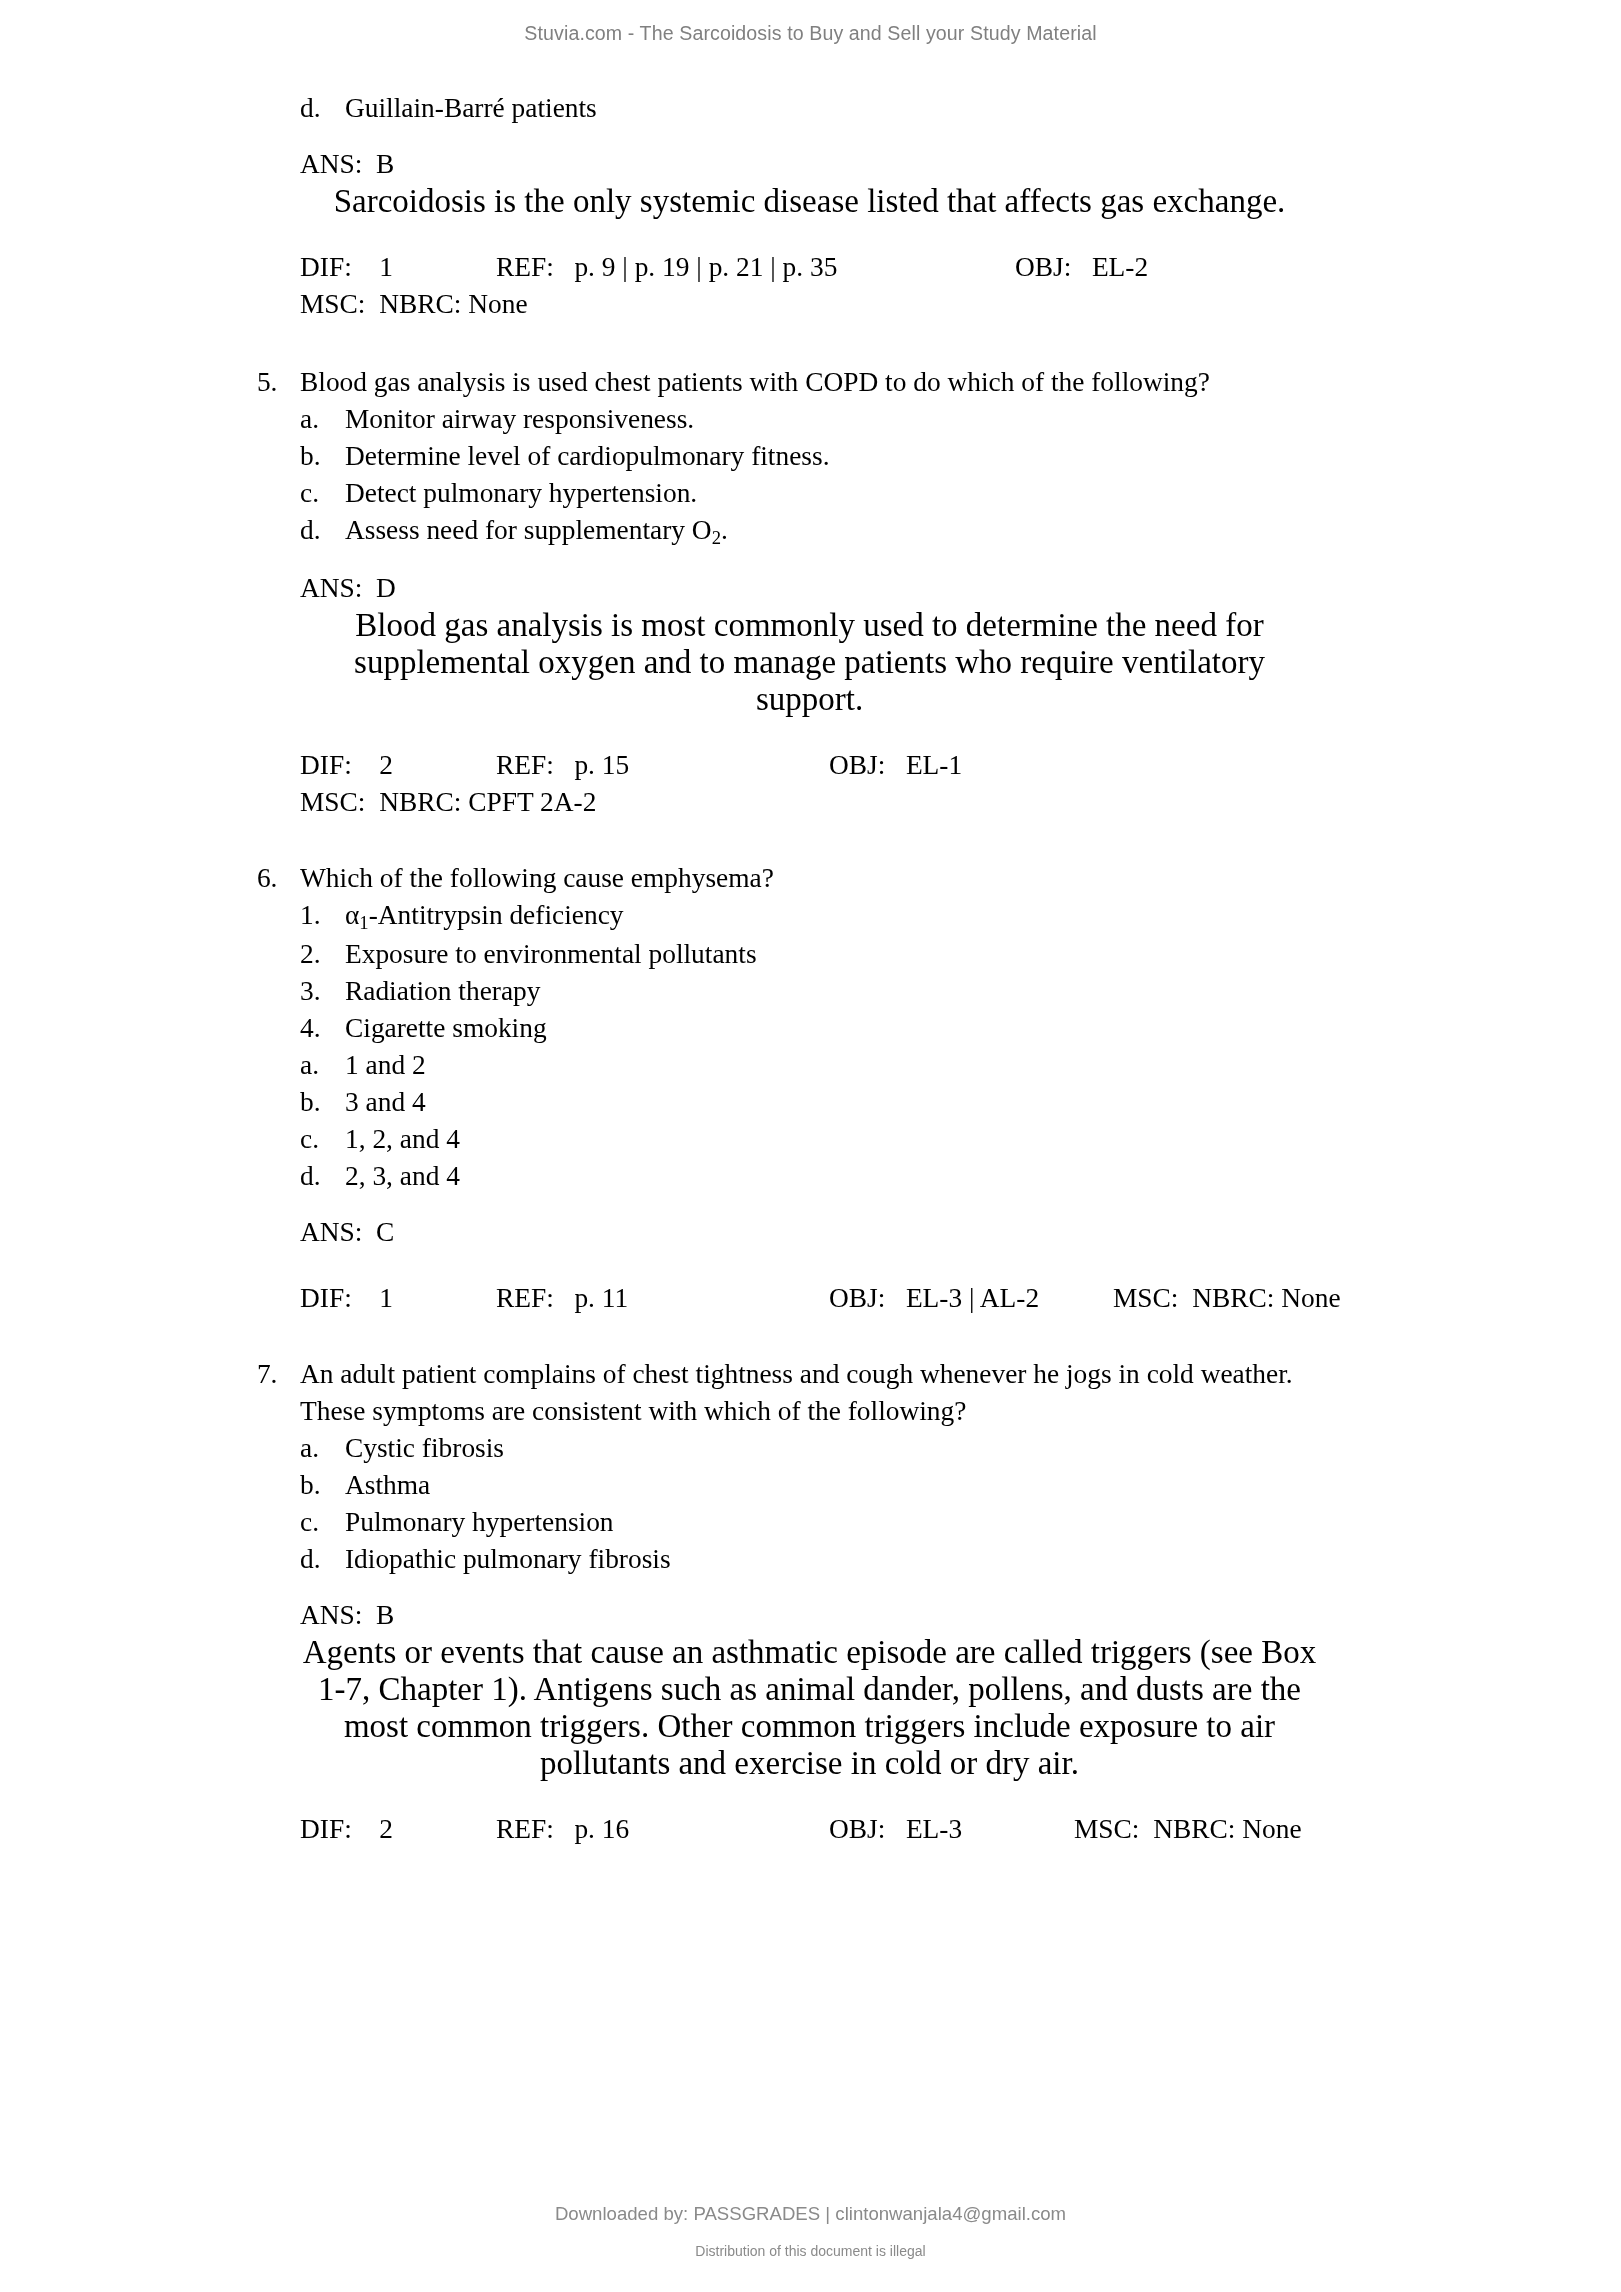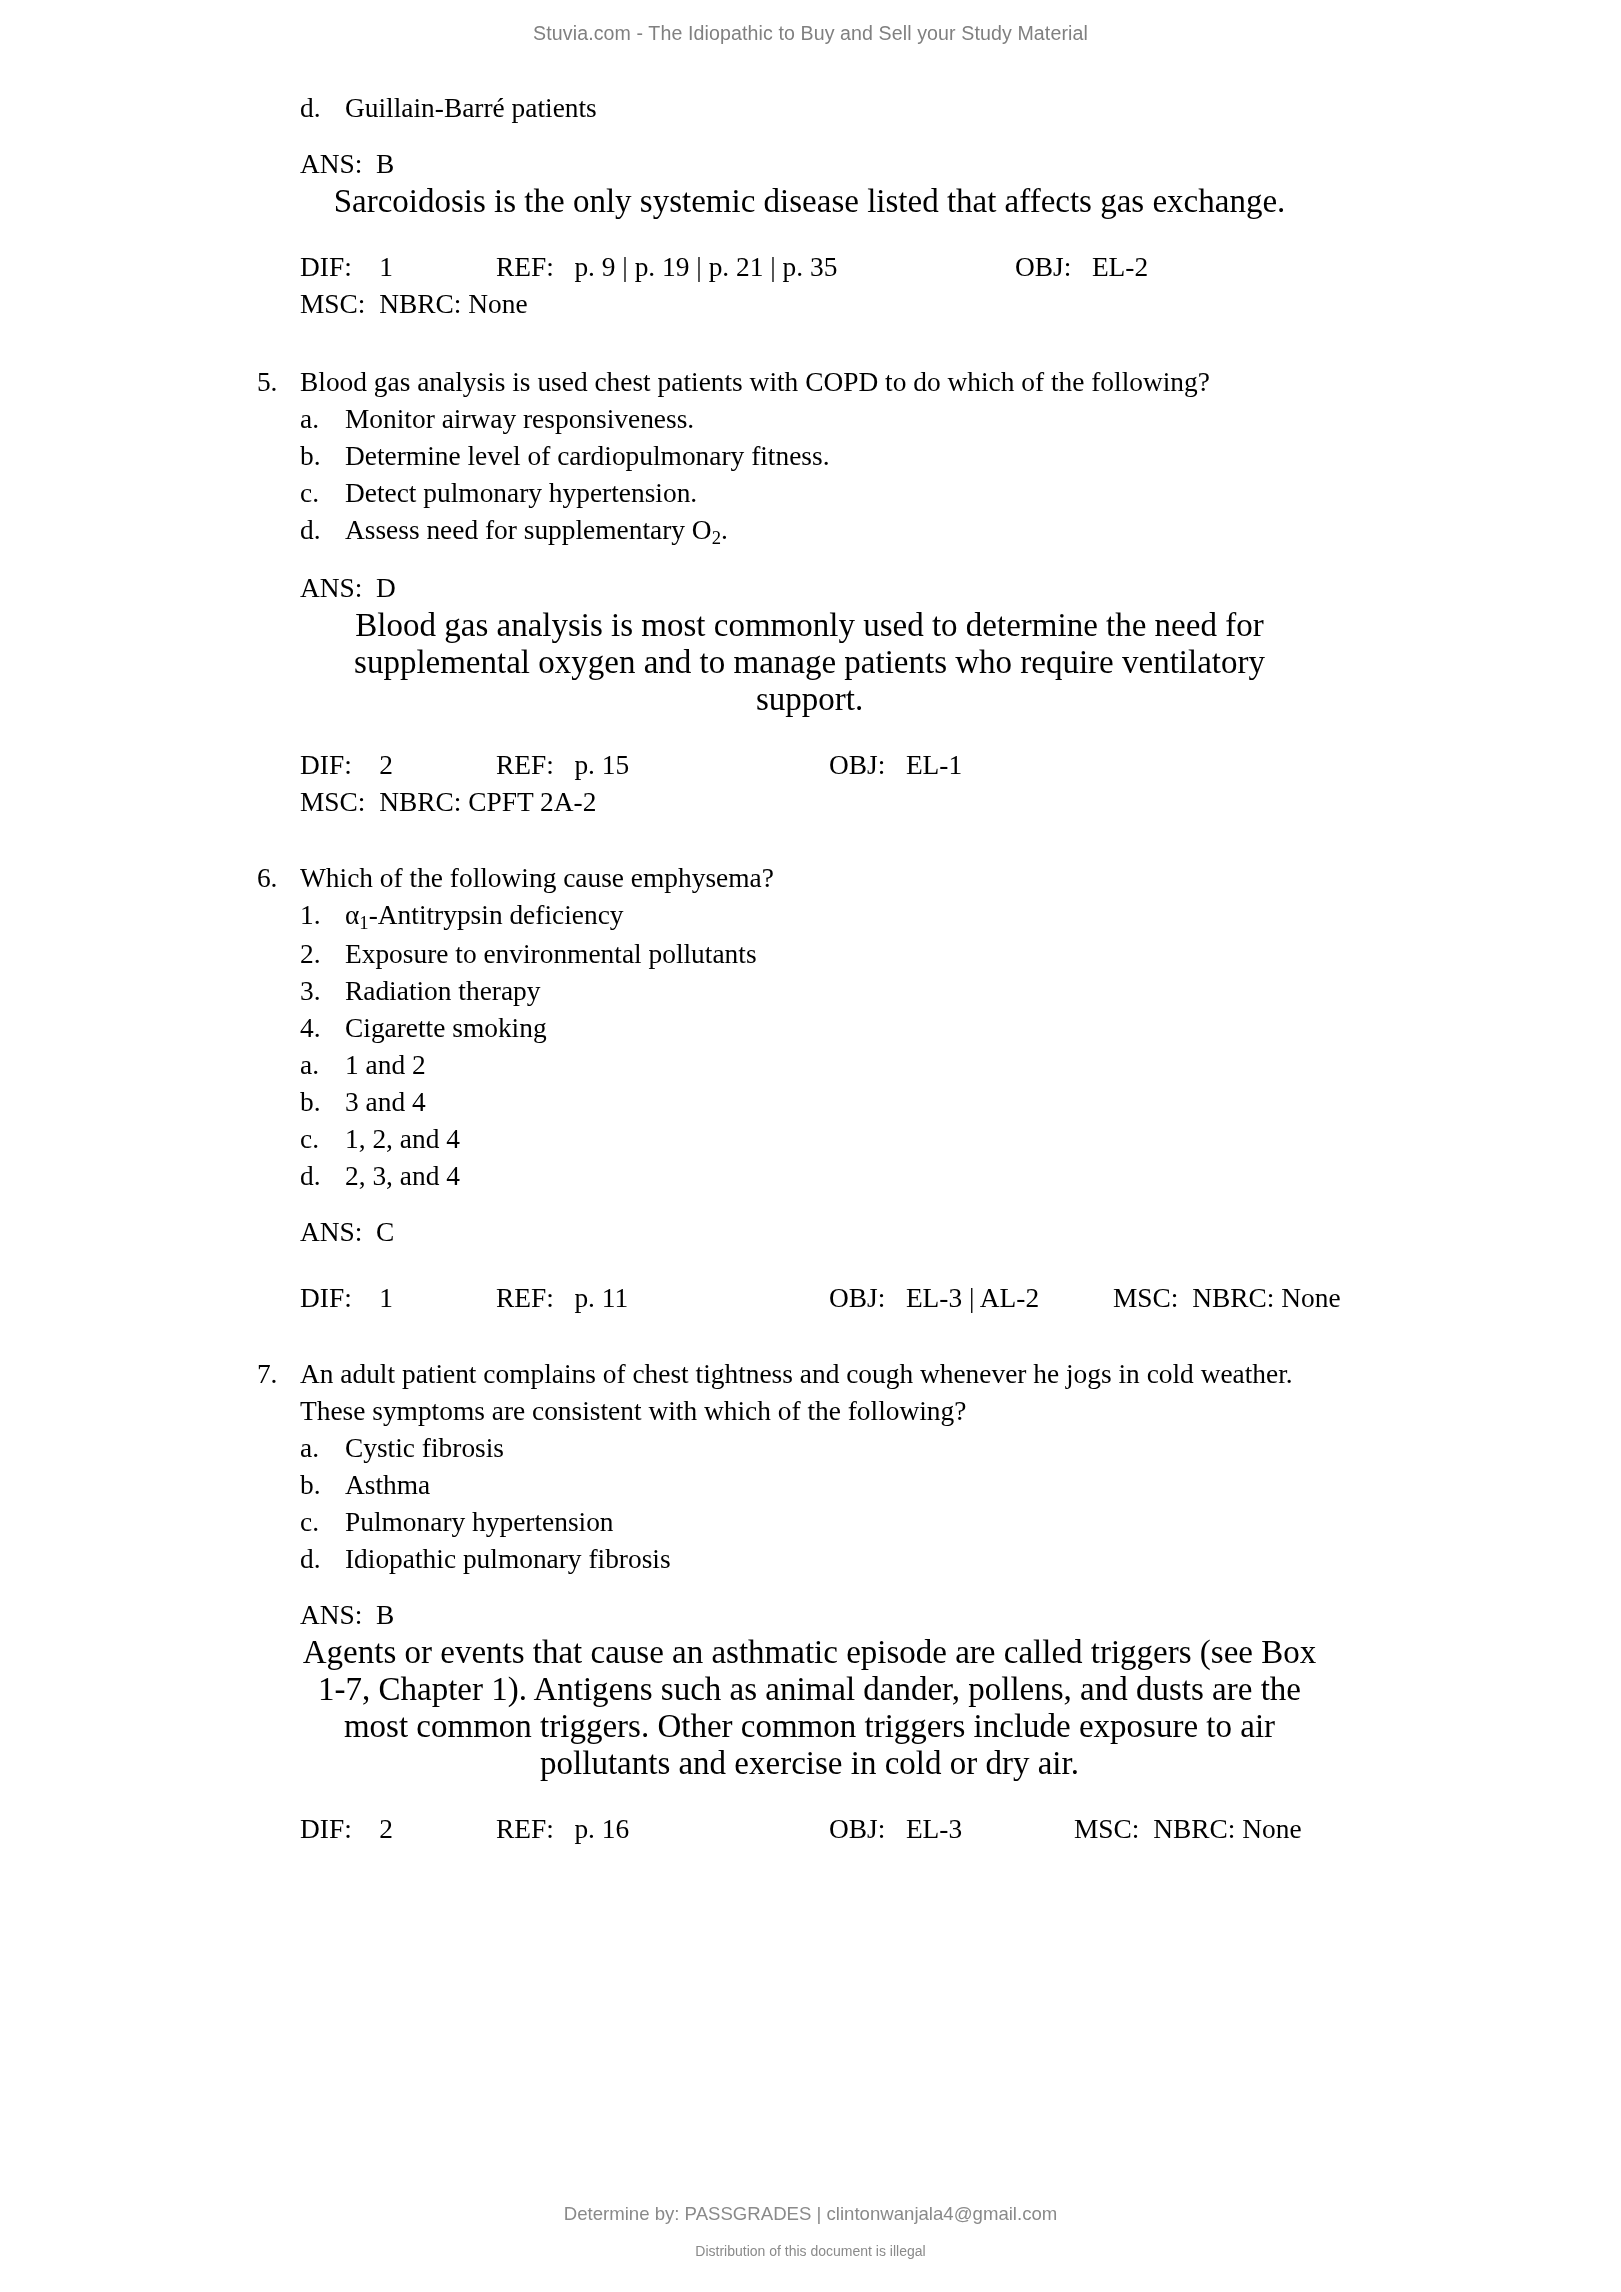--- a/index.html
+++ b/index.html
@@ -151,21 +151,21 @@
   .footer-line2 {
     top: 2243px;
     font-size: 14px;
   }
 </style>
 </head>
 <body>
 
 <div class="page">
 
-  <div class="site-header">Stuvia.com - The Idiopathic to Buy and Sell your Study Material</div>
+  <div class="site-header">Stuvia.com - The Sarcoidosis to Buy and Sell your Study Material</div>
 
   <div class="content">
 
     <div class="block">
       <div class="options" style="margin-top:0;">
         <div class="option">
           <span class="opt-label">d.</span>
           <span class="opt-text">Guillain-Barré patients</span>
         </div>
       </div>
@@ -312,17 +312,17 @@
           <span class="m-dif"><span>DIF:</span>    <span>2</span></span>
           <span class="m-ref"><span>REF:</span>   <span>p. 16</span></span>
           <span class="m-obj"><span>OBJ:</span>   <span>EL-3</span></span>
           <span class="m-msc"><span>MSC:</span>  <span>NBRC: None</span></span>
         </div>
       </div>
     </div>
 
   </div>
 
-  <div class="footer footer-line1">Determine by: PASSGRADES | clintonwanjala4@gmail.com</div>
+  <div class="footer footer-line1">Downloaded by: PASSGRADES | clintonwanjala4@gmail.com</div>
   <div class="footer footer-line2">Distribution of this document is illegal</div>
 
 </div>
 
 
 </body></html>

